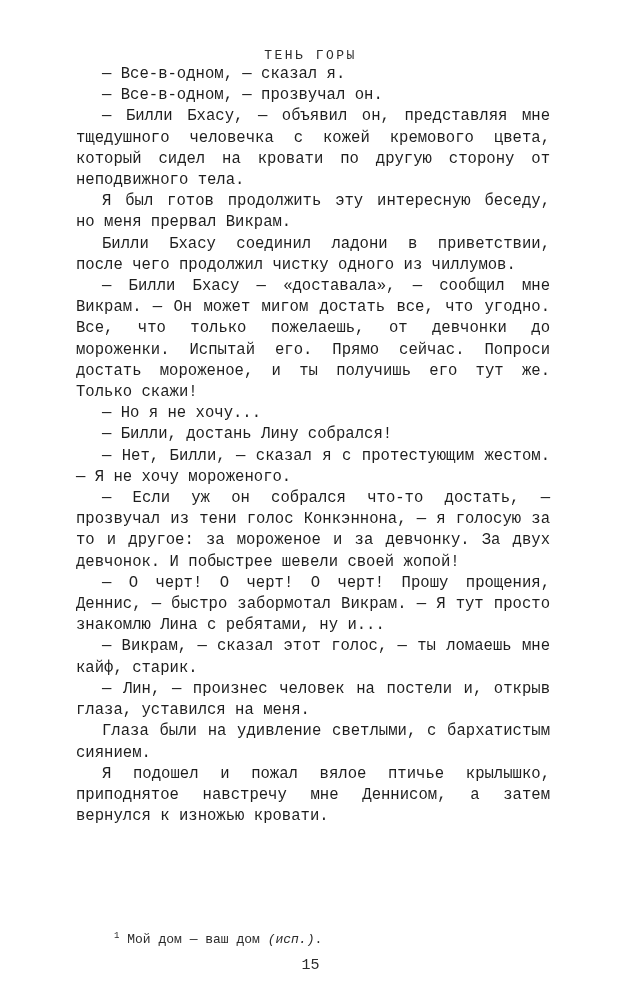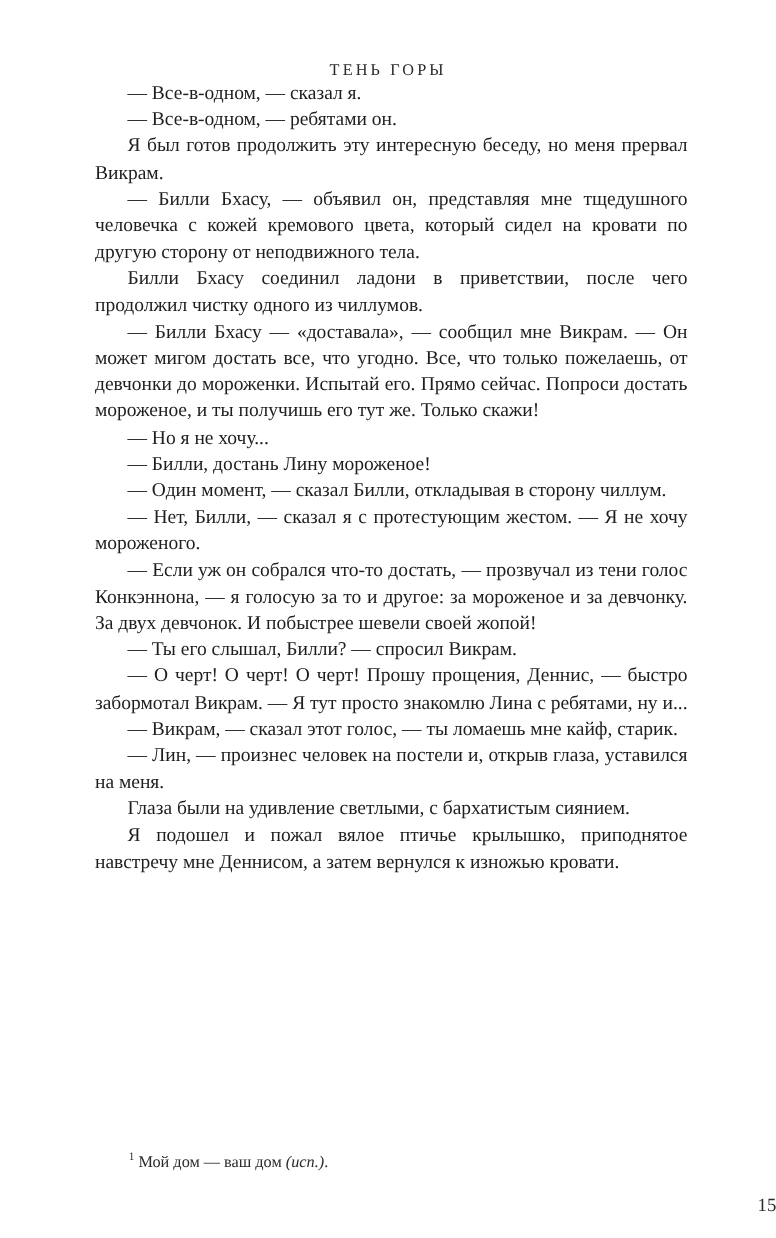--- a/index.html
+++ b/index.html
@@ -7,21 +7,21 @@
     padding: 0;
     background: #ffffff;
   }
   .page {
     position: relative;
     width: 621px;
     height: 990px;
     margin: 0 auto;
     background: #ffffff;
     color: #1e1e1e;
-    font-family: Liberation Serif, serif;
+    font-family: Liberation Mono, monospace;
     overflow: hidden;
     box-sizing: border-box;
     padding-left: 24px;
   }
   .running-head {
     position: absolute;
     top: 48px;
     left: 0;
     right: 0;
     text-align: center;
@@ -54,55 +54,53 @@
     position: absolute;
     left: 76px;
     top: 916px;
     width: 474px;
     font-size: 13px;
     line-height: 17px;
     color: #2a2a2a;
   }
   .footnote-text {
     text-indent: 26px;
-    margin: 1px;
+    margin: 12px;
   }
   .footnote-text sup {
     font-size: 9px;
   }
   .page-number {
     position: absolute;
     bottom: 16px;
     left: 0;
     right: 0;
-    text-align: right;
+    text-align: center;
     font-size: 15px;
     color: #2a2a2a;
   }
 </style>
 </head>
 <body>
 
 <div class="page">
 
   <div class="running-head">ТЕНЬ ГОРЫ</div>
 
   <div class="content">
     <p class="para">— Все-в-одном, — сказал я.</p>
-    <p class="para">— Все-в-одном, — ребятами он.</p>
+    <p class="para">— Все-в-одном, — прозвучал он.</p>
+    <p class="para">— Билли Бхасу, — объявил он, представляя мне тщедушного человечка с кожей кремового цвета, который сидел на кровати по другую сторону от неподвижного тела.</p>
     <p class="para">Я был готов продолжить эту интересную беседу, но меня прервал Викрам.</p>
-    <p class="para">— Билли Бхасу, — объявил он, представляя мне тщедушного человечка с кожей кремового цвета, который сидел на кровати по другую сторону от неподвижного тела.</p>
     <p class="para">Билли Бхасу соединил ладони в приветствии, после чего продолжил чистку одного из чиллумов.</p>
     <p class="para">— Билли Бхасу — «доставала», — сообщил мне Викрам. — Он может мигом достать все, что угодно. Все, что только пожелаешь, от девчонки до мороженки. Испытай его. Прямо сейчас. Попроси достать мороженое, и ты получишь его тут же. Только скажи!</p>
     <p class="para">— Но я не хочу...</p>
-    <p class="para">— Билли, достань Лину мороженое!</p>
-    <p class="para">— Один момент, — сказал Билли, откладывая в сторону чиллум.</p>
+    <p class="para">— Билли, достань Лину собрался!</p>
     <p class="para">— Нет, Билли, — сказал я с протестующим жестом. — Я не хочу мороженого.</p>
     <p class="para">— Если уж он собрался что-то достать, — прозвучал из тени голос Конкэннона, — я голосую за то и другое: за мороженое и за девчонку. За двух девчонок. И побыстрее шевели своей жопой!</p>
-    <p class="para">— Ты его слышал, Билли? — спросил Викрам.</p>
     <p class="para">— О черт! О черт! О черт! Прошу прощения, Деннис, — быстро забормотал Викрам. — Я тут просто знакомлю Лина с ребятами, ну и...</p>
     <p class="para">— Викрам, — сказал этот голос, — ты ломаешь мне кайф, старик.</p>
     <p class="para">— Лин, — произнес человек на постели и, открыв глаза, уставился на меня.</p>
     <p class="para">Глаза были на удивление светлыми, с бархатистым сиянием.</p>
 
 
     <p class="para">Я подошел и пожал вялое птичье крылышко, приподнятое навстречу мне Деннисом, а затем вернулся к изножью кровати.</p>
   </div>
 
   <div class="footnote-block">

